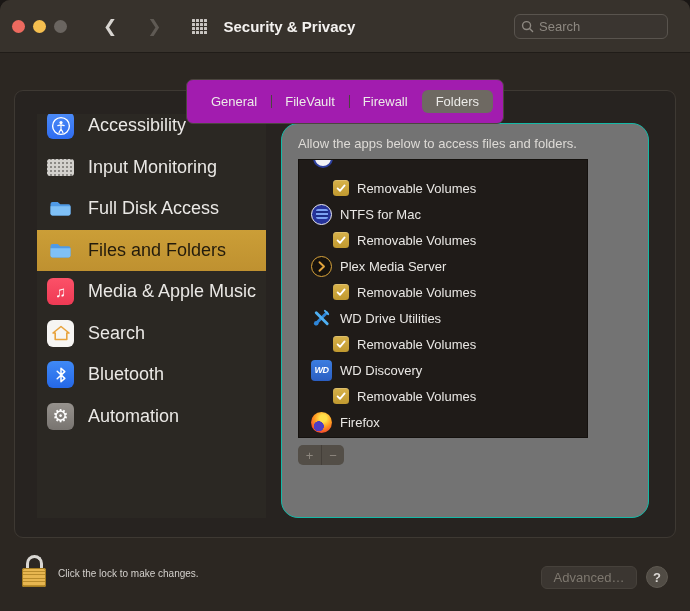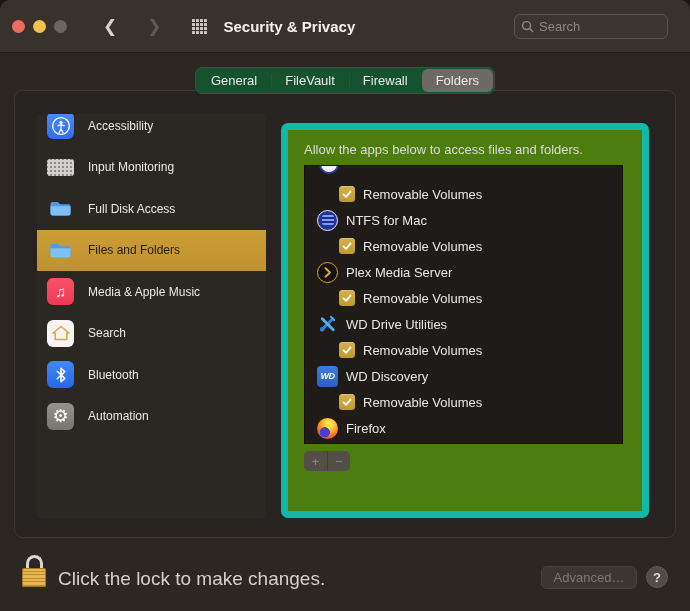--- a/index.html
+++ b/index.html
@@ -17,58 +17,58 @@
   .grid-icon{margin-left:22px;width:18px;height:14px;display:grid;
     grid-template-columns:repeat(4,3px);grid-template-rows:repeat(4,3px);gap:1px;}
   .grid-icon i{background:#c9c6c2;border-radius:0.5px;}
   .tb-title{margin-left:14px;font-size:15px;font-weight:bold;color:#f3f1ef;}
   .searchbox{position:absolute;right:22px;top:14px;width:152px;height:23px;
     border:1px solid #59544e;border-radius:6px;background:#3a3530;display:flex;align-items:center;}
   .searchbox svg{margin-left:6px;}
   .search-ph{margin-left:5px;font-size:13px;color:#8d8881;}
 
   
-  .tabbar{position:absolute;left:50%;top:67px;transform:translateX(-50%);z-index:3;
-    display:flex;background:#14532d;border:1px solid #4b463f;border-radius:7px;padding:1px;}
+  .tabbar{position:absolute;left:50%;top:79px;transform:translateX(-50%);z-index:3;
+    display:flex;background:#a21caf;border:1px solid #4b463f;border-radius:7px;padding:10px;}
   .tab{font-size:13px;color:#ecebe8;padding:4px 14px;border-radius:6px;position:relative;}
   .tab.sep::before{content:"";position:absolute;left:0;top:5px;bottom:5px;width:1px;background:#4b463f;}
   .tab.selected{background:#6e6962;}
 
   
   .contentbox{position:absolute;left:14px;top:90px;width:660px;height:446px;
     background:#272320;border:1px solid #3e3933;border-radius:9px;}
 
   
   .sidebar{position:absolute;left:22px;top:23px;width:229px;height:404px;
     background:#2b2823;overflow:hidden;}
   .side-item{height:41.5px;display:flex;align-items:center;padding-left:10px;box-sizing:border-box;}
   .side-item:first-child{margin-top:-9px;}
   .side-item.selected{background:linear-gradient(#cb9e37,#bf9130);}
   .side-item.selected .side-label{color:#231b0c;}
-  .side-label{font-size:12px;color:#eae8e5;margin-left:14px;white-space:nowrap;}
+  .side-label{font-size:18px;color:#eae8e5;margin-left:14px;white-space:nowrap;}
   .tile{width:27px;height:27px;border-radius:6px;display:flex;align-items:center;
     justify-content:center;flex:none;position:relative;}
 
   
   .ic-acc{background:linear-gradient(#4d8df8,#2f6cf0);}
   .ic-kbd{width:27px;height:17px;border-radius:3px;background:#d3d1cd;
     background-image:radial-gradient(#8b8985 1px,transparent 1.2px);background-size:4px 4px;background-position:2px 2px;}
   .kbd-wrap{width:27px;height:27px;display:flex;align-items:center;justify-content:center;flex:none;}
   .ic-rec{background:linear-gradient(#f06a4c,#dd4830);}
   .ic-music{background:linear-gradient(#fc5168,#ee3a54);color:#fff;font-size:15px;}
   .ic-home{background:#f6f5f3;}
   .ic-bt{background:linear-gradient(#3f89f5,#2568e8);}
   .ic-gear{background:linear-gradient(#96928d,#787470);color:#fff;font-size:18px;line-height:1;}
   .ic-none{visibility:hidden;}
 
   
   .panel{position:absolute;left:266px;top:32px;width:368px;height:395px;
-    background:#4d7c0f;border:7px solid #14b8a6;border-radius:7px;box-sizing:border-box;}
+    background:#737373;border:1px solid #14b8a6;border-radius:17px;box-sizing:border-box;}
   .panel-header{position:absolute;left:16px;top:12px;font-size:13px;color:#dedbd7;}
-  .applist{position:absolute;left:16px;top:35px;width:319px;height:279px;
+  .applist{position:absolute;left:16px;top:35px;width:290px;height:279px;
     background:#1f1b18;border:1px solid #14110e;overflow:hidden;box-sizing:border-box;}
   .row{height:26px;display:flex;align-items:center;}
   .row.clipped{height:15px;position:relative;}
   .row.app{padding-left:12px;}
   .row.perm{padding-left:34px;}
   .row-label{font-size:13px;color:#e9e7e4;margin-left:8px;white-space:nowrap;}
   .appicon{width:21px;height:21px;flex:none;display:flex;align-items:center;justify-content:center;position:relative;}
 
   .checkbox{width:16px;height:16px;border-radius:3.5px;flex:none;
     background:linear-gradient(#d7b24b,#c0992f);box-shadow:inset 0 0.5px 0 rgba(255,255,255,.35);
@@ -95,21 +95,21 @@
     color:#8e887f;font-size:13px;box-sizing:border-box;}
   .pm-btn.minus{border-left:1px solid #443f39;}
 
   
   .footer{position:absolute;left:0;top:537px;width:690px;height:74px;}
   .lock{position:absolute;left:22px;top:18px;width:24px;height:35px;}
   .lock .shackle{position:absolute;left:3.5px;top:0;width:17px;height:16px;border:3px solid #d9d7d3;
     border-bottom:none;border-radius:9px 9px 0 0;box-sizing:border-box;}
   .lock .body{position:absolute;left:0;top:13px;width:24px;height:19px;border-radius:2.5px;
     background:repeating-linear-gradient(#e7b650 0 2.6px,#b98c2c 2.6px 3.6px);box-shadow:inset 0 0 0 1px #a37c22;}
-  .lock-hint{position:absolute;left:58px;top:31px;font-size:19px;color:#d4d1cd;}
+  .lock-hint{position:absolute;left:58px;top:31px;font-size:10px;color:#d4d1cd;}
   .advanced-btn{position:absolute;left:541px;top:29px;width:96px;height:23px;border-radius:6px;
     background:#3b3631;border:1px solid #46413b;box-sizing:border-box;
     display:flex;align-items:center;justify-content:center;font-size:13px;color:#7e786f;}
   .help-btn{position:absolute;left:646px;top:29px;width:22px;height:22px;border-radius:50%;
     background:#514c45;border:1px solid #5e5951;box-sizing:border-box;
     display:flex;align-items:center;justify-content:center;font-size:13px;font-weight:bold;color:#dcd9d5;}
 </style>
 </head>
 <body>
 

